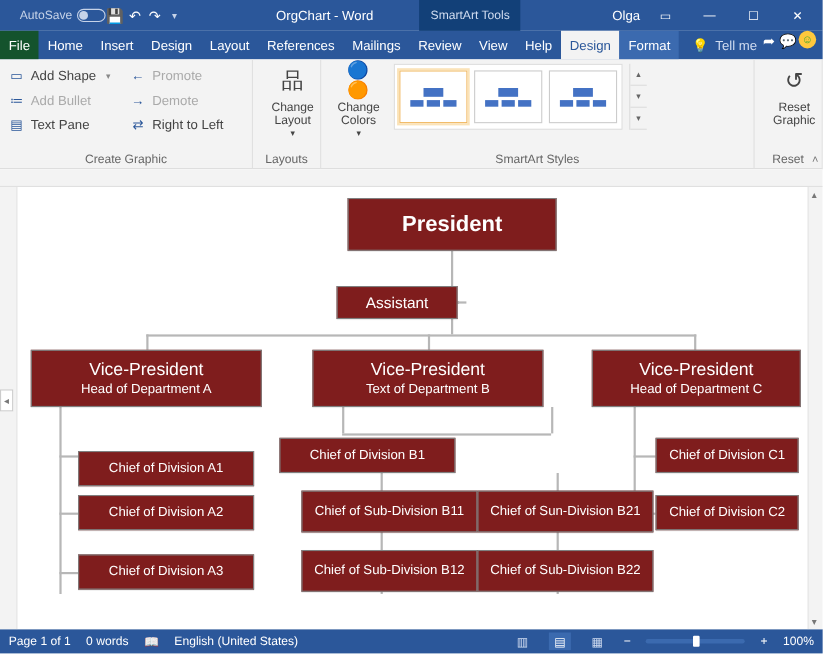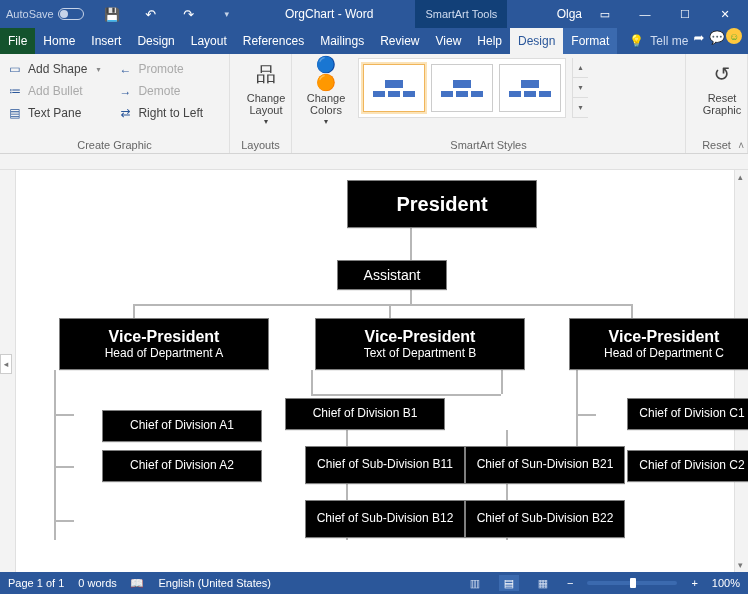--- a/index.html
+++ b/index.html
@@ -1,18 +1,18 @@
 <!DOCTYPE html>
 <html><head>
 <meta charset="utf-8">
 <style>
   * { box-sizing: border-box; margin: 0; padding: 0; font-family: "Segoe UI", sans-serif; }
   body { width: 748px; height: 600px; background: #fff; overflow: hidden; font-size: 12px; color: #444; }
   .titlebar { height: 28px; background: #2b579a; color: #fff; display: flex; align-items: center; font-size: 12px; }
-  .titlebar .left { display: flex; align-items: center; gap: 20px; padding-left: 6px; }
+  .titlebar .left { display: flex; align-items: center; gap: 0; padding-left: 18px; }
   .autosave { display: flex; align-items: center; gap: 4px; color: #c6d3e8; font-size: 11px; }
   .toggle { width: 26px; height: 12px; border: 1px solid #c6d3e8; border-radius: 6px; position: relative; }
   .toggle::after { content: ""; width: 8px; height: 8px; border-radius: 50%; background: #c6d3e8; position: absolute; left: 1px; top: 1px; }
   .qat-icon { width: 18px; height: 18px; display: inline-flex; align-items: center; justify-content: center; color: #fff; font-size: 13px; }
   .titlebar .center { flex: 1; text-align: center; display: flex; justify-content: center; align-items: center; gap: 42px; }
   .tool-tab { background: #124078; padding: 0 10px; height: 28px; display: flex; align-items: center; font-size: 11px; color: #d0dcf0; }
   .titlebar .right { display: flex; align-items: center; gap: 6px; padding-right: 6px; }
   .win-btn { width: 34px; height: 28px; display: flex; align-items: center; justify-content: center; color: #fff; font-size: 11px; }
   .smiley { width: 16px; height: 16px; border-radius: 50%; background: #ffc83d; display: flex; align-items: center; justify-content: center; font-size: 10px; color: #5a3; }
   .menubar { height: 26px; background: #2b579a; display: flex; align-items: stretch; color: #fff; font-size: 12px; }
@@ -40,25 +40,25 @@
   .collapse-caret { position: absolute; right: 4px; bottom: 2px; font-size: 10px; color: #777; }
   .doc-area { position: relative; height: 418px; background: #fff; overflow: hidden; }
   .ruler-top { height: 16px; background: #f3f3f3; border-bottom: 1px solid #e0e0e0; }
   .ruler-left { position: absolute; left: 0; top: 16px; bottom: 0; width: 16px; background: #f3f3f3; border-right: 1px solid #e0e0e0; }
   .page { position: absolute; left: 16px; right: 14px; top: 16px; bottom: 0; background: #fff; }
   .expand-handle { position: absolute; left: 0; top: 200px; width: 12px; height: 20px; border: 1px solid #ccc; background: #fff; display: flex; align-items: center; justify-content: center; font-size: 9px; color: #777; }
   .scroll-v { position: absolute; right: 0; top: 16px; bottom: 0; width: 14px; background: #f3f3f3; border-left: 1px solid #e0e0e0; }
   .scroll-v::before { content: "▴"; position: absolute; top: 2px; left: 3px; font-size: 9px; color: #777; }
   .scroll-v::after { content: "▾"; position: absolute; bottom: 2px; left: 3px; font-size: 9px; color: #777; }
   .chart { position: absolute; left: 0; right: 0; top: 0; padding: 8px 8px 8px 8px; }
-  .node { position: absolute; background: #000000; color: #fff; display: flex; flex-direction: column; align-items: center; justify-content: center; border: 1px solid #7f7f7f; box-shadow: 0 1px 0 rgba(0,0,0,.08); text-align: center; margin-left: 31px; }
+  .node { position: absolute; background: #7f1d1d; color: #fff; display: flex; flex-direction: column; align-items: center; justify-content: center; border: 1px solid #7f7f7f; box-shadow: 0 1px 0 rgba(0,0,0,.08); text-align: center; }
   .node-president { left: 300px; top: 10px; width: 190px; height: 48px; font-size: 20px; font-weight: 600; }
   .node-asst { left: 290px; top: 90px; width: 110px; height: 30px; font-size: 14px; }
   .vp { top: 148px; width: 210px; height: 52px; }
-  .vp .t1 { font-size: 16px; font-weight: 700; }
+  .vp .t1 { font-size: 16px; font-weight: 400; }
   .vp .t2 { font-size: 12px; }
   .vp-a { left: 12px; }
   .vp-b { left: 268px; }
   .vp-c { left: 522px; width: 190px; }
   .leaf { width: 160px; height: 32px; font-size: 12px; padding: 2px 4px; line-height: 1.15; }
   .leaf2 { height: 38px; }
   .conn { position: absolute; background: #b7b7b7; }
   .statusbar { height: 22px; background: #2b579a; color: #fff; display: flex; align-items: center; font-size: 11px; padding: 0 8px; gap: 14px; }
   .statusbar .spacer { flex: 1; }
   .view-btn { width: 20px; height: 16px; display: inline-flex; align-items: center; justify-content: center; color: #d0dcf0; }
@@ -276,20 +276,21 @@
         <div class="t1">Vice-President</div>
           <div class="t2">Text of Department B</div>
       </div>
       <div class="node vp vp-c">
         <div class="t1">Vice-President</div>
           <div class="t2">Head of Department C</div>
       </div>
 
       <div class="node leaf" style="left:55px;top:240px">Chief of Division A1</div>
       <div class="node leaf" style="left:55px;top:280px">Chief of Division A2</div>
+      <div class="node leaf" style="left:55px;top:334px">Chief of Division A3</div>
 
       <div class="node leaf" style="left:238px;top:228px">Chief of Division B1</div>
 
       <div class="node leaf leaf2" style="left:258px;top:276px">Chief of Sub-Division B11</div>
       <div class="node leaf leaf2" style="left:418px;top:276px">Chief of Sun-Division B21</div>
       <div class="node leaf leaf2" style="left:258px;top:330px">Chief of Sub-Division B12</div>
       <div class="node leaf leaf2" style="left:418px;top:330px">Chief of Sub-Division B22</div>
 
       <div class="node leaf" style="left:580px;top:228px;width:130px">Chief of Division C1</div>
       <div class="node leaf" style="left:580px;top:280px;width:130px">Chief of Division C2</div>

